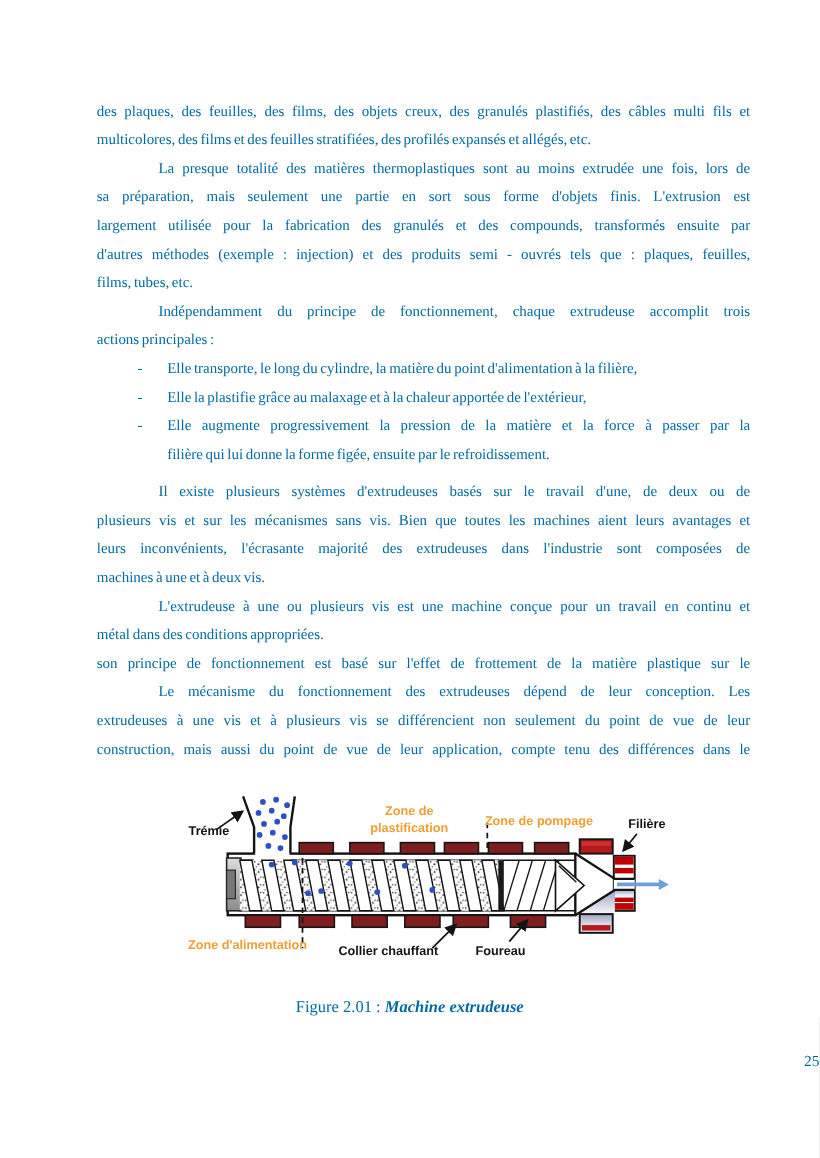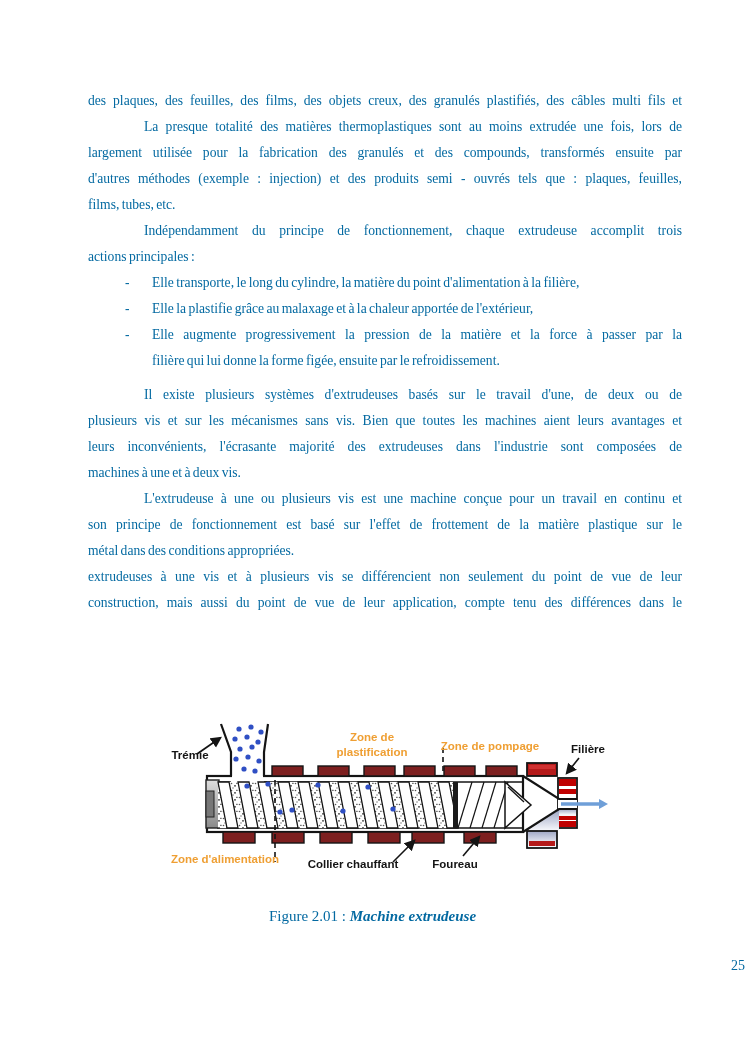--- a/index.html
+++ b/index.html
@@ -38,23 +38,25 @@
   .dashed { stroke:#141414; stroke-width:1.6; fill:none; stroke-dasharray:5 4; }
 </style>
 </head>
 <body>
 
 <div class="page">
 
   <div class="body-text" id="body-text">
       <div class="block">
         <div class="line just">des plaques, des feuilles, des films, des objets creux, des granulés plastifiés, des câbles multi fils et</div>
+        <div class="line">multicolores, des films et des feuilles stratifiées, des profilés expansés et allégés, etc.</div>
       </div>
       <div class="block">
         <div class="line just ind">La presque totalité des matières thermoplastiques sont au moins extrudée une fois, lors de</div>
+        <div class="line just">sa préparation, mais seulement une partie en sort sous forme d'objets finis. L'extrusion est</div>
         <div class="line just">largement utilisée pour la fabrication des granulés et des compounds, transformés ensuite par</div>
         <div class="line just">d'autres méthodes (exemple : injection) et des produits semi - ouvrés tels que : plaques, feuilles,</div>
         <div class="line">films, tubes, etc.</div>
       </div>
       <div class="block">
         <div class="line just ind">Indépendamment du principe de fonctionnement, chaque extrudeuse accomplit trois</div>
         <div class="line">actions principales :</div>
       </div>
       <div class="block bullet">
         <div class="line">Elle transporte, le long du cylindre, la matière du point d'alimentation à la filière,<span class="dash">-</span></div>
@@ -67,24 +69,25 @@
         <div class="line">filière qui lui donne la forme figée, ensuite par le refroidissement.</div>
       </div>
       <div class="block" style="margin-top: 8px;">
         <div class="line just ind">Il existe plusieurs systèmes d'extrudeuses basés sur le travail d'une, de deux ou de</div>
         <div class="line just">plusieurs vis et sur les mécanismes sans vis. Bien que toutes les machines aient leurs avantages et</div>
         <div class="line just">leurs inconvénients, l'écrasante majorité des extrudeuses dans l'industrie sont composées de</div>
         <div class="line">machines à une et à deux vis.</div>
       </div>
       <div class="block">
         <div class="line just ind">L'extrudeuse à une ou plusieurs vis est une machine conçue pour un travail en continu et</div>
+        <div class="line">métal dans des conditions appropriées.</div>
         <div class="line just">son principe de fonctionnement est basé sur l'effet de frottement de la matière plastique sur le</div>
-        <div class="line">métal dans des conditions appropriées.</div>
-      </div>
-      <div class="block">
+      </div>
+      <div class="block">
+        <div class="line just ind">Le mécanisme du fonctionnement des extrudeuses dépend de leur conception. Les</div>
         <div class="line just">extrudeuses à une vis et à plusieurs vis se différencient non seulement du point de vue de leur</div>
         <div class="line just">construction, mais aussi du point de vue de leur application, compte tenu des différences dans le</div>
       </div>
     </div>
 
   <div class="figure-wrap">
     <svg width="465" height="168" viewBox="0 0 465 168">
       <defs>
         <marker id="ah" markerWidth="8" markerHeight="8" refX="5.5" refY="3.5" orient="auto">
           <path d="M0,0 L7,3.5 L0,7 Z" fill="#141414"></path>

